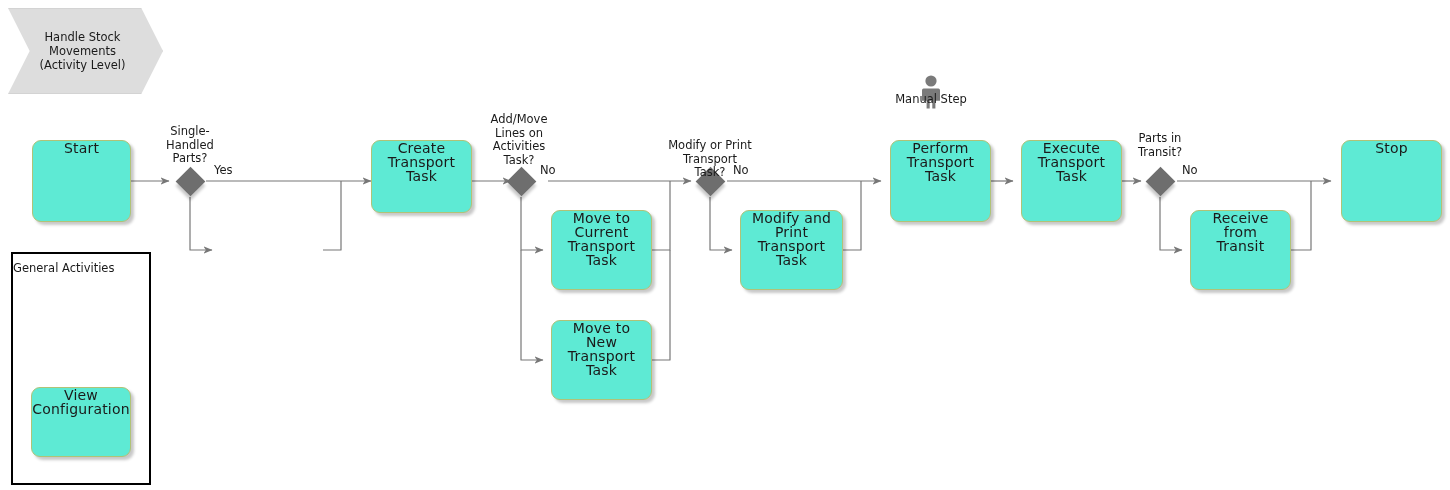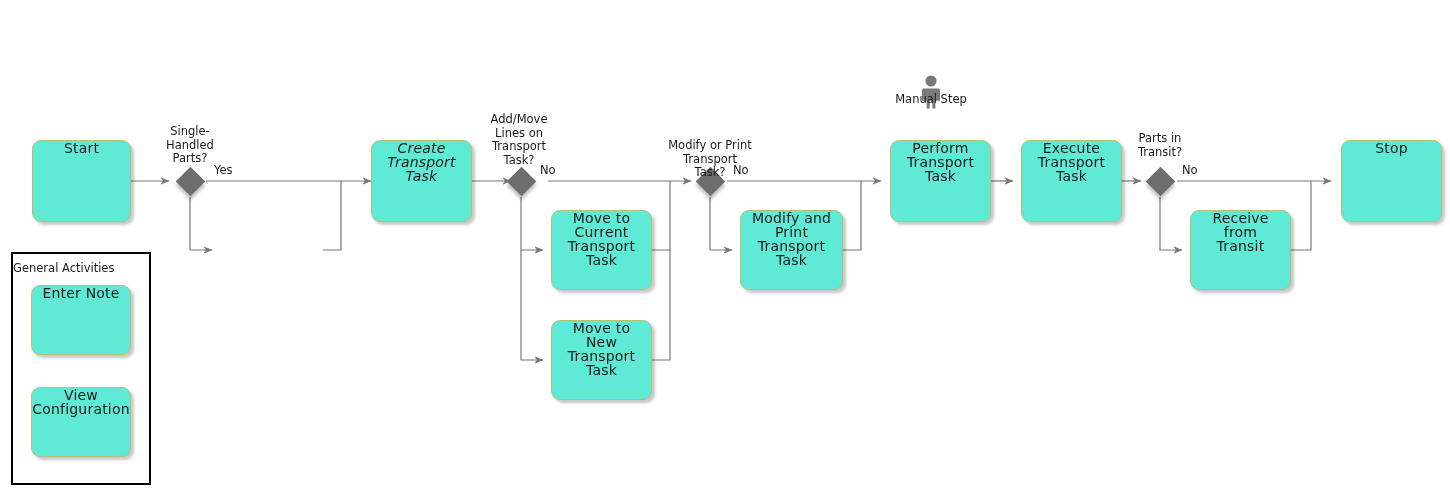--- a/index.html
+++ b/index.html
@@ -158,38 +158,41 @@
       <path d="M1122,181 L1141,181" marker-end="url(#ah)"></path>
 
       <path d="M1177,181 L1331,181" marker-end="url(#ah)"></path>
 
       <path d="M1160,197 L1160,250 L1182,250" marker-end="url(#ah)"></path>
 
       <path d="M1291,250 L1311,250 L1311,181"></path>
     </g>
   </svg>
 
+  <div class="banner">
+    <div class="shape"></div>
+    <div class="txt">Handle Stock
+Movements
+(Activity Level)</div>
+  </div>
 
   <div class="panel">
     <div class="panel-title">General Activities</div>
-  </div>
-  <div class="node" style="left:31px; top:285px; width:100px; height:70px;">
-    <span>Enter Note</span>
   </div>
   <div class="node" style="left:31px; top:387px; width:100px; height:70px;">
     <span>View
 Configuration</span>
   </div>
 
   <div class="node" style="left:32px; top:140px; width:99px; height:82px;">
     <span>Start</span>
   </div>
 
 
-  <div class="node" style="left:371px; top:140px; width:101px; height:82px;font-style:italic;">
+  <div class="node" style="left:371px; top:140px; width:101px; height:73px;">
     <span>Create
 Transport Task</span>
   </div>
 
   <div class="node" style="left:551px; top:210px; width:101px; height:80px;">
     <span>Move to
 Current
 Transport
 Task</span>
   </div>
@@ -226,21 +229,21 @@
 
   <div class="gw" style="left:179.5px; top:170.5px;"></div>
   <div class="lbl" style="left:150px; top:125px; width:80px;">Single-
 Handled
 Parts?</div>
   <div class="lbl lbl-left" style="left:214px; top:164px; width:40px;">Yes</div>
 
   <div class="gw" style="left:510.5px; top:170.5px;"></div>
   <div class="lbl" style="left:481px; top:113px; width:76px;">Add/Move
 Lines on
-Transport
+Activities
 Task?</div>
   <div class="lbl lbl-left" style="left:540px; top:164px; width:40px;">No</div>
 
   <div class="gw" style="left:699.5px; top:170.5px;"></div>
   <div class="lbl" style="left:655px; top:119px; width:110px;margin-top:20px;">Modify or Print
 Transport
 Task?</div>
   <div class="lbl lbl-left" style="left:733px; top:164px; width:40px;">No</div>
 
   <div class="gw" style="left:1149.5px; top:170.5px;"></div>

